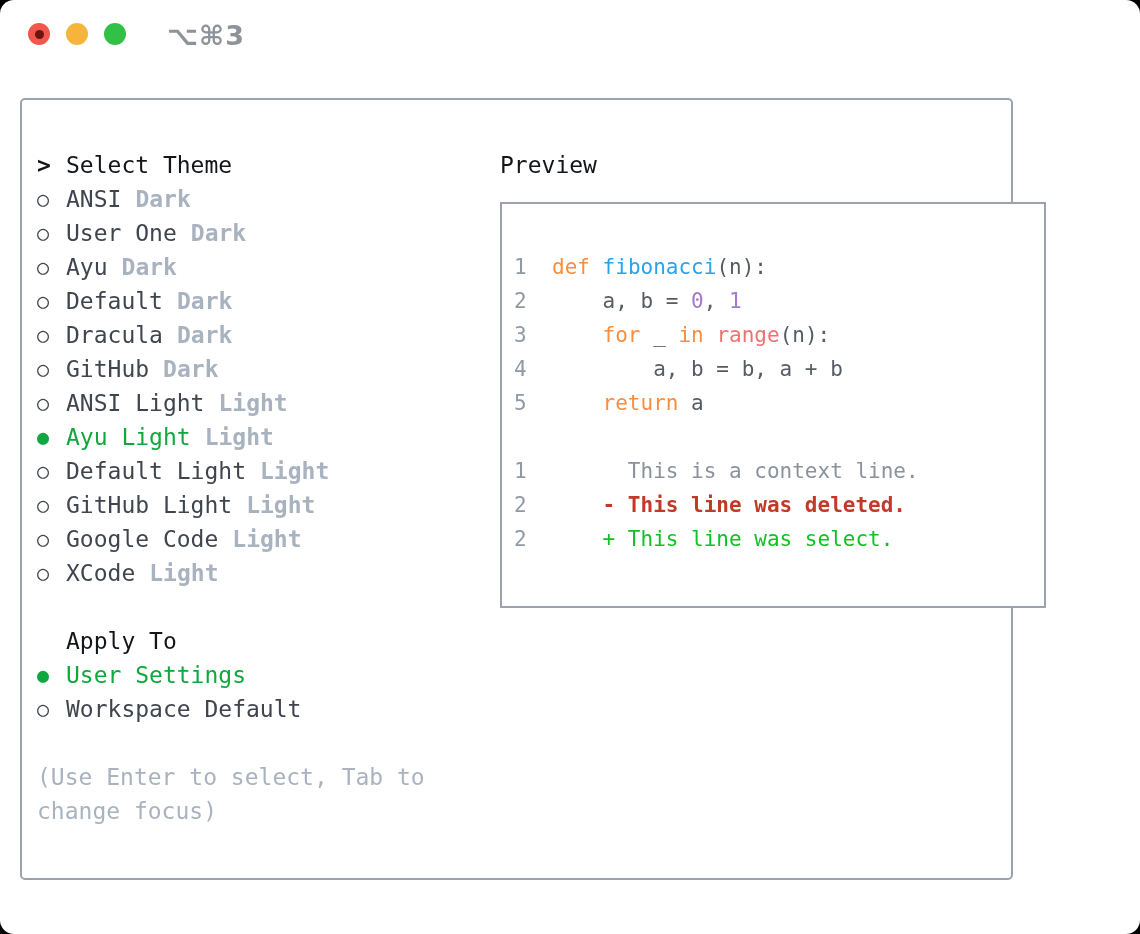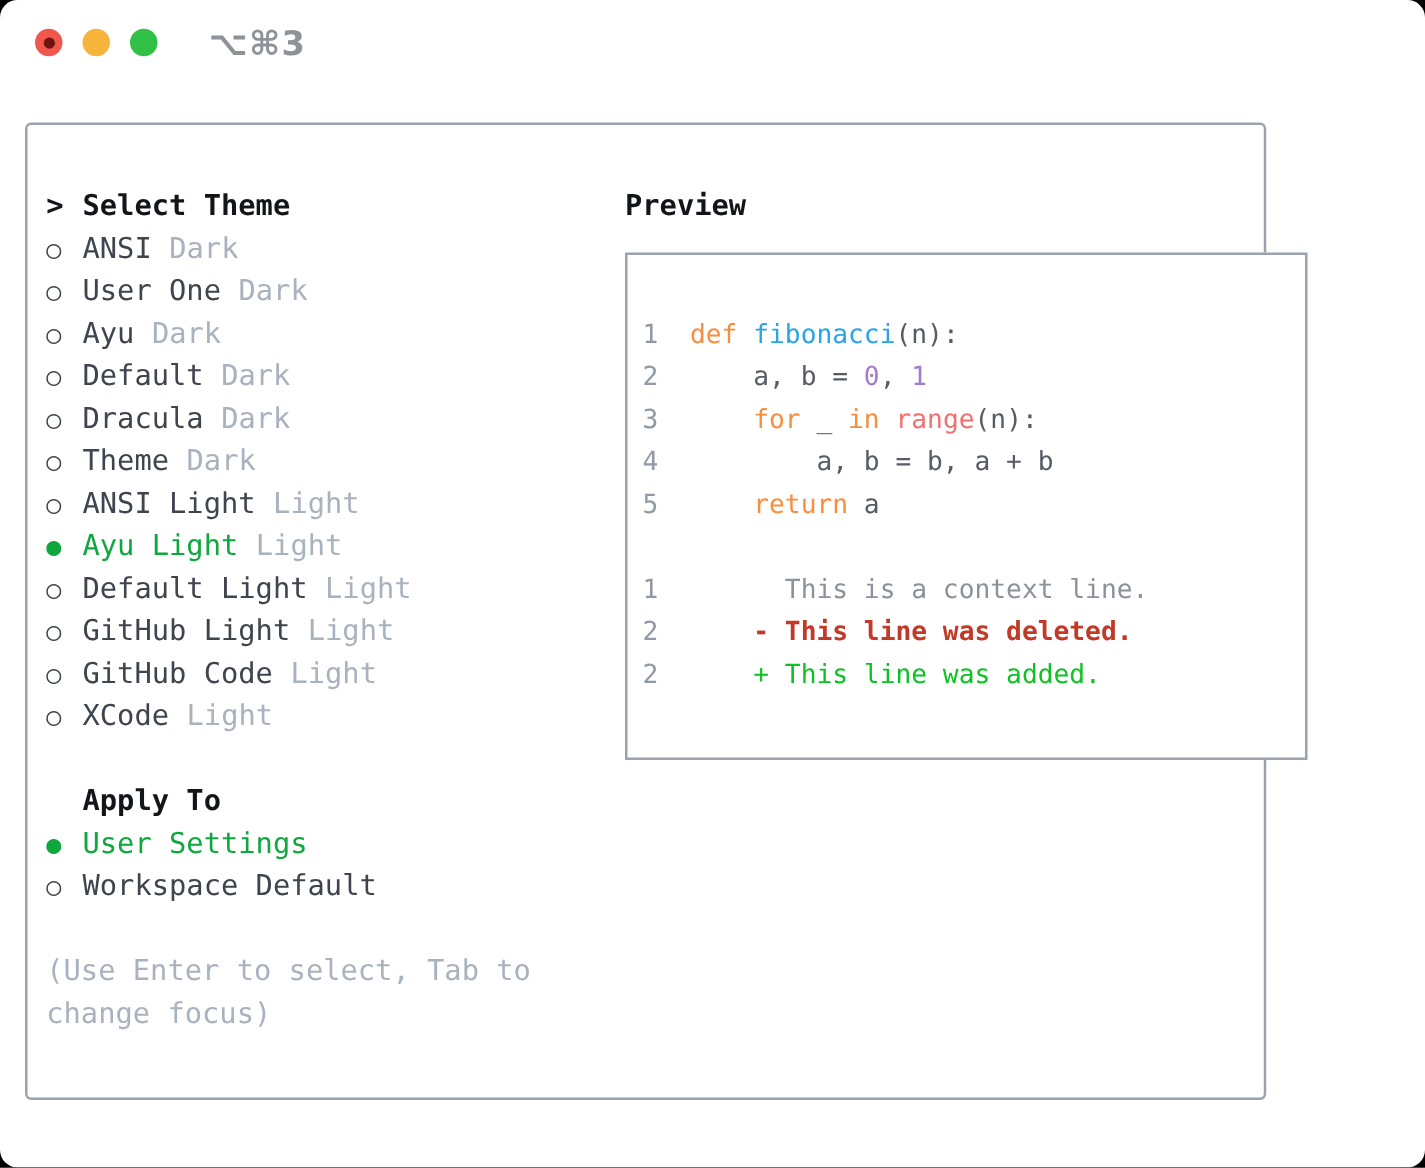--- a/index.html
+++ b/index.html
@@ -26,25 +26,25 @@
   .window-title{position:absolute;left:167px;top:20px;font-size:27px;font-weight:bold;color:var(--title-gray);font-family:"DejaVu Sans","Liberation Sans",sans-serif;letter-spacing:1px;}
 
   
   .panel{position:absolute;left:20px;top:98px;width:993px;height:782px;border:2px solid var(--panel-border);border-radius:5px;background:#fff;}
 
   
   .left-col{position:absolute;left:15px;top:48px;font-size:23px;color:var(--text-dark);}
   .row{height:34px;line-height:34px;display:flex;white-space:pre;}
   .marker{display:inline-block;width:29px;flex:none;}
   .marker.radio{font-size:20px;}
-  .header{font-weight:bold;color:var(--heading-black);}
+  .header{font-weight:normal;color:var(--heading-black);}
   .prompt{font-weight:bold;color:var(--heading-black);}
   .item .marker.selected{color:var(--accent-green);}
   .item.selected .label-name{color:var(--accent-green);}
-  .variant{color:var(--muted-gray);margin-left:14px;}
+  .variant{color:var(--muted-gray);margin-left:14px;font-weight:bold;}
   .spacer{height:34px;}
   .hint{width:430px;line-height:34px;color:var(--muted-gray);}
 
   
   .right-col{position:absolute;left:478px;top:48px;}
   .preview-header{height:34px;line-height:34px;font-size:23px;}
   .preview-box{margin-top:20px;width:546px;height:406px;border:2px solid var(--panel-border);background:#fff;padding:46px 0 0 12px;overflow:hidden;}
   .cline{height:34px;line-height:34px;white-space:pre;font-size:21px;color:var(--code-plain);}
   .lnum{display:inline-block;width:38px;color:var(--code-linenum);}
   .tok-plain{color:var(--code-plain);}
@@ -77,26 +77,26 @@
         <span class="marker prompt">&gt;</span>
         <span class="header">Select Theme</span>
       </div>
 
       <div id="theme-list">
           <div class="row item"><span class="marker radio">○</span><span class="label-name">ANSI</span><span class="variant">Dark</span></div>
           <div class="row item"><span class="marker radio">○</span><span class="label-name">User One</span><span class="variant">Dark</span></div>
           <div class="row item"><span class="marker radio">○</span><span class="label-name">Ayu</span><span class="variant">Dark</span></div>
           <div class="row item"><span class="marker radio">○</span><span class="label-name">Default</span><span class="variant">Dark</span></div>
           <div class="row item"><span class="marker radio">○</span><span class="label-name">Dracula</span><span class="variant">Dark</span></div>
-          <div class="row item"><span class="marker radio">○</span><span class="label-name">Theme</span><span class="variant">Dark</span></div>
+          <div class="row item"><span class="marker radio">○</span><span class="label-name">GitHub</span><span class="variant">Dark</span></div>
           <div class="row item"><span class="marker radio">○</span><span class="label-name">ANSI Light</span><span class="variant">Light</span></div>
           <div class="row item selected"><span class="marker radio selected">●</span><span class="label-name">Ayu Light</span><span class="variant">Light</span></div>
           <div class="row item"><span class="marker radio">○</span><span class="label-name">Default Light</span><span class="variant">Light</span></div>
           <div class="row item"><span class="marker radio">○</span><span class="label-name">GitHub Light</span><span class="variant">Light</span></div>
-          <div class="row item"><span class="marker radio">○</span><span class="label-name">GitHub Code</span><span class="variant">Light</span></div>
+          <div class="row item"><span class="marker radio">○</span><span class="label-name">Google Code</span><span class="variant">Light</span></div>
           <div class="row item"><span class="marker radio">○</span><span class="label-name">XCode</span><span class="variant">Light</span></div>
         </div>
 
       <div class="spacer"></div>
 
       <div class="row">
         <span class="marker"></span>
         <span class="header">Apply To</span>
       </div>
 
@@ -115,19 +115,19 @@
       <div class="preview-box">
         <div id="code-lines">
             <div class="cline"><span class="lnum">1</span><span class="tok-keyword">def</span><span class="tok-plain"> </span><span class="tok-function">fibonacci</span><span class="tok-plain">(n):</span></div>
             <div class="cline"><span class="lnum">2</span><span class="tok-plain">    a, b = </span><span class="tok-number">0</span><span class="tok-plain">, </span><span class="tok-number">1</span></div>
             <div class="cline"><span class="lnum">3</span><span class="tok-plain">    </span><span class="tok-keyword">for</span><span class="tok-plain"> _ </span><span class="tok-keyword">in</span><span class="tok-plain"> </span><span class="tok-builtin">range</span><span class="tok-plain">(n):</span></div>
             <div class="cline"><span class="lnum">4</span><span class="tok-plain">        a, b = b, a + b</span></div>
             <div class="cline"><span class="lnum">5</span><span class="tok-plain">    </span><span class="tok-keyword">return</span><span class="tok-plain"> a</span></div>
             <div class="cline"><span class="lnum"></span></div>
             <div class="cline"><span class="lnum">1</span><span class="tok-context">      This is a context line.</span></div>
             <div class="cline"><span class="lnum">2</span><span class="tok-deleted">    - This line was deleted.</span></div>
-            <div class="cline"><span class="lnum">2</span><span class="tok-added">    + This line was added.</span></div>
+            <div class="cline"><span class="lnum">2</span><span class="tok-added">    + This line was select.</span></div>
           </div>
       </div>
     </div>
 
   </div>
 </div>
 
 </body></html>

